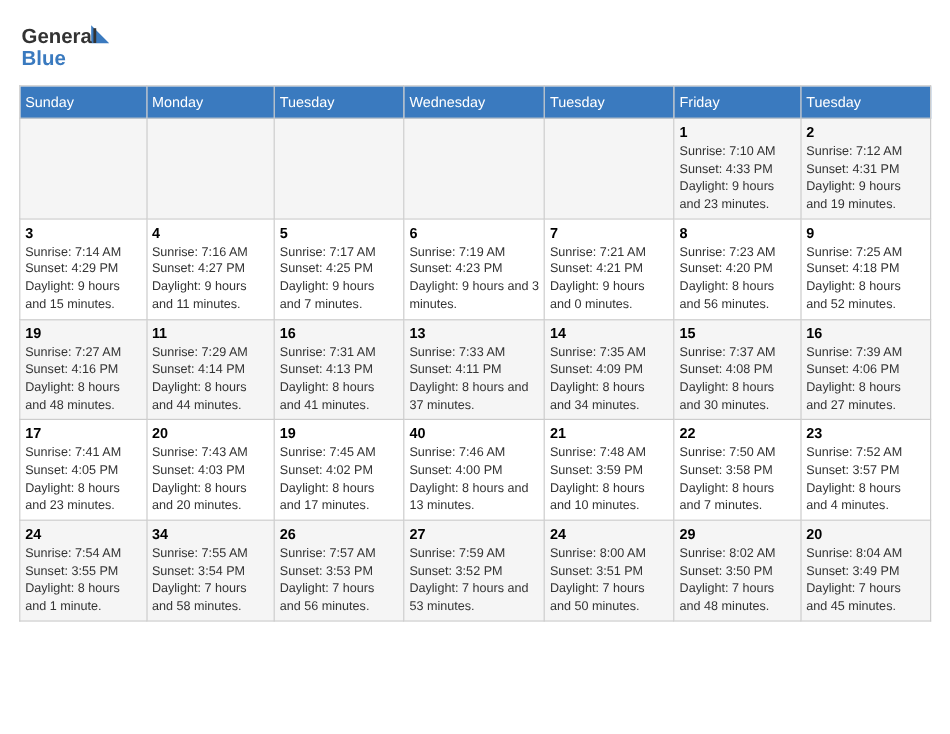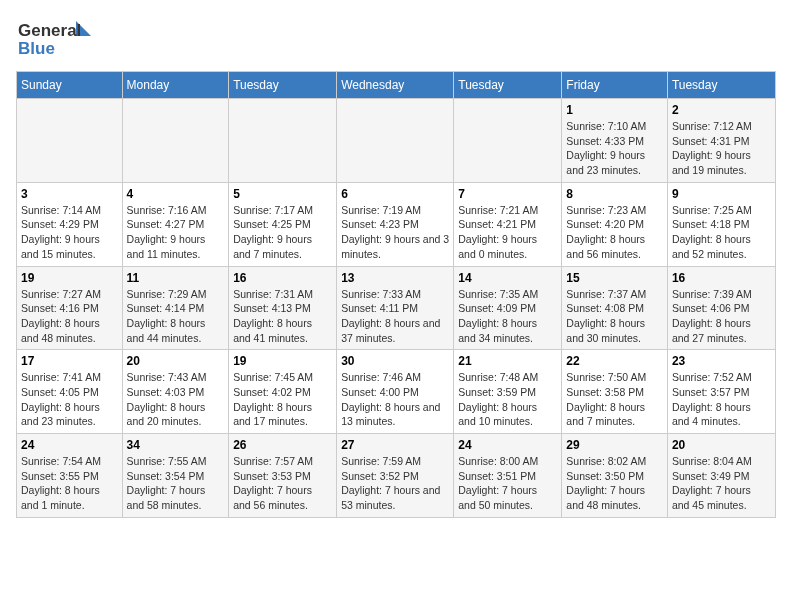--- a/index.html
+++ b/index.html
@@ -187,21 +187,21 @@
         </td>
         <td>
           <span class="day-num">20</span>
           <div class="day-info">Sunrise: 7:43 AM<br>Sunset: 4:03 PM<br>Daylight: 8 hours and 20 minutes.</div>
         </td>
         <td>
           <span class="day-num">19</span>
           <div class="day-info">Sunrise: 7:45 AM<br>Sunset: 4:02 PM<br>Daylight: 8 hours and 17 minutes.</div>
         </td>
         <td>
-          <span class="day-num">30</span>
+          <span class="day-num">40</span>
           <div class="day-info">Sunrise: 7:46 AM<br>Sunset: 4:00 PM<br>Daylight: 8 hours and 13 minutes.</div>
         </td>
         <td>
           <span class="day-num">21</span>
           <div class="day-info">Sunrise: 7:48 AM<br>Sunset: 3:59 PM<br>Daylight: 8 hours and 10 minutes.</div>
         </td>
         <td>
           <span class="day-num">22</span>
           <div class="day-info">Sunrise: 7:50 AM<br>Sunset: 3:58 PM<br>Daylight: 8 hours and 7 minutes.</div>
         </td>

